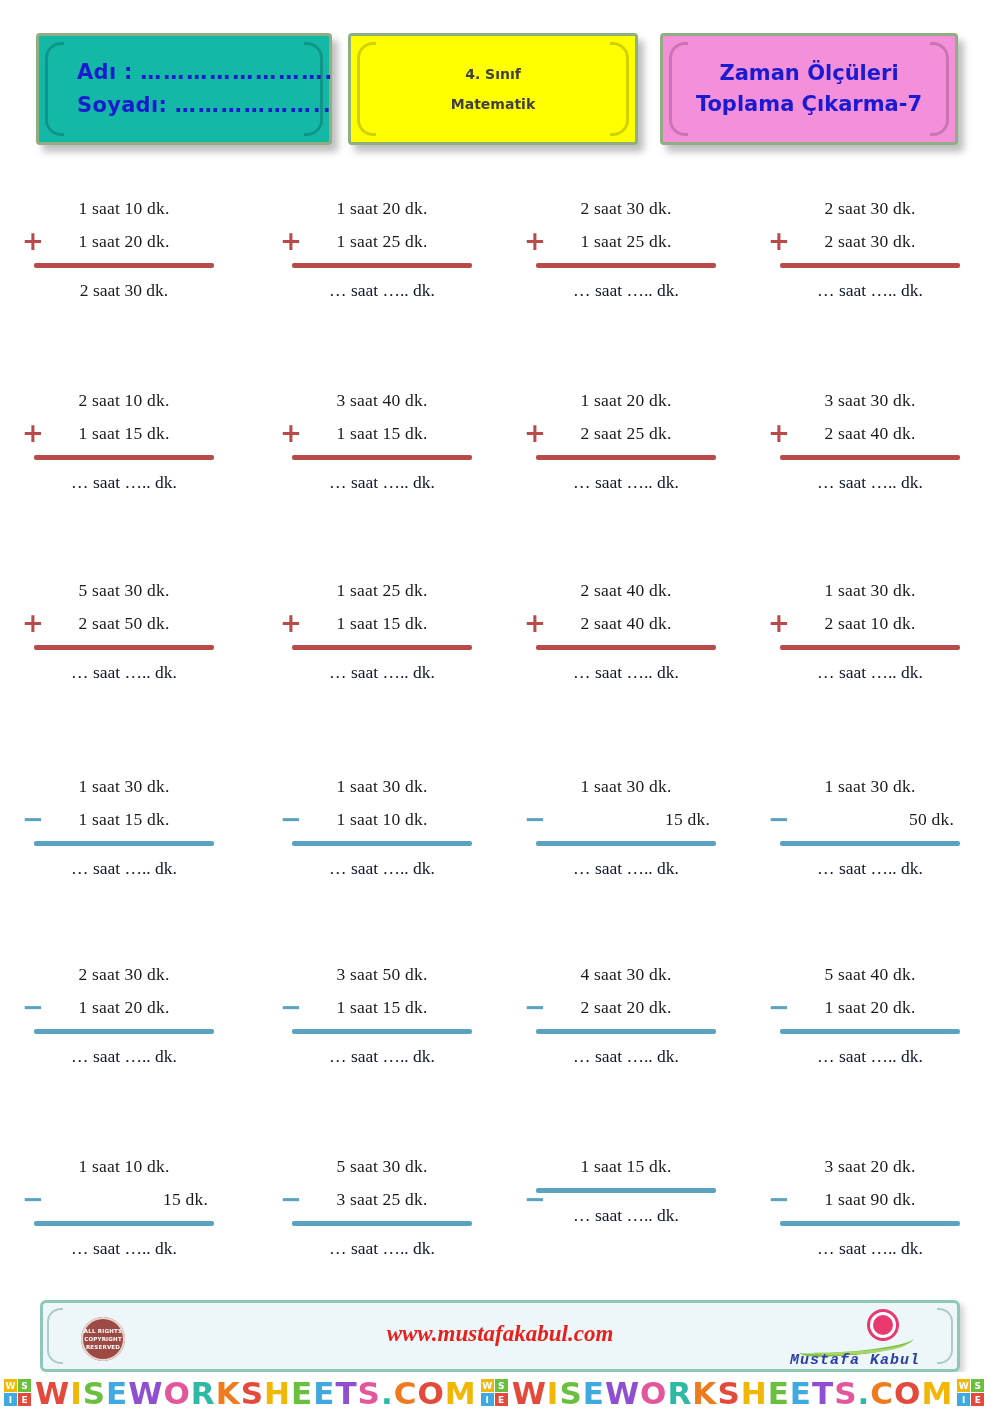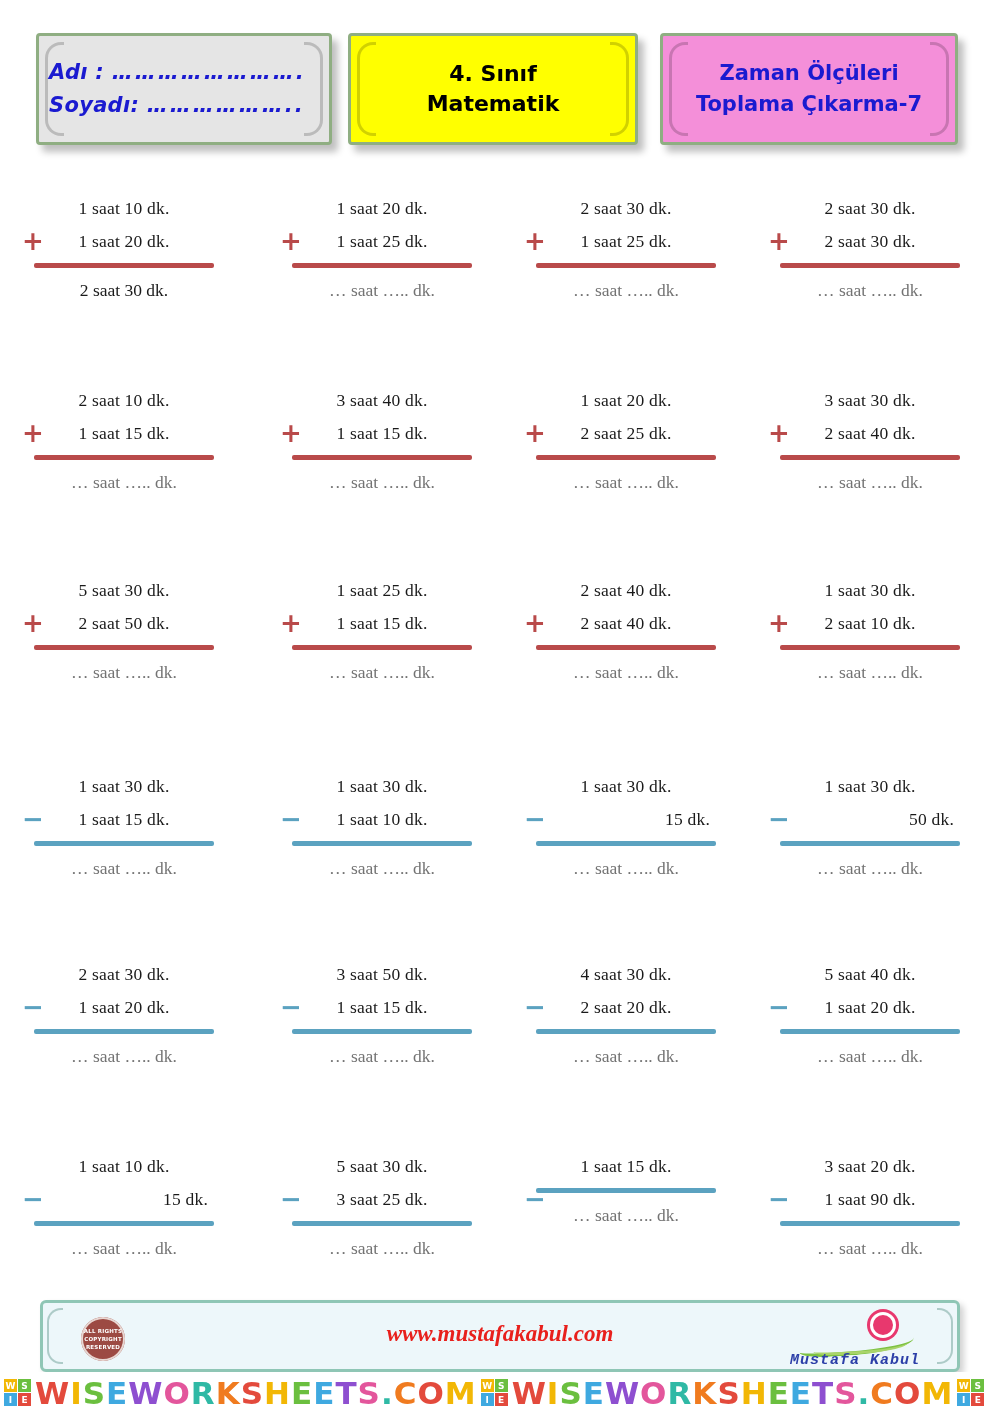--- a/index.html
+++ b/index.html
@@ -45,46 +45,45 @@
     border-top: 3px solid rgba(0,0,0,0.18);
     border-bottom: 3px solid rgba(0,0,0,0.18);
     pointer-events: none;
   }
   .plaque::before { left: 6px;  border-left: 3px solid rgba(0,0,0,0.18);  border-radius: 16px 0 0 16px; }
   .plaque::after  { right: 6px; border-right: 3px solid rgba(0,0,0,0.18); border-radius: 0 16px 16px 0; }
 
   .plaque-name {
     left: 36px; top: 5px;
     width: 296px; height: 112px;
-    background: #e5e5e5;
+    background: #14b8a6;
     border-color: #8fae82;
-    padding-left: 10px;
+    padding-left: 38px;
     align-items: flex-start;
     justify-content: center;
-    font-style: italic;
   }
   .plaque-name .line {
     color: #1a1ad0;
     font-size: 21px;
     font-weight: bold;
     letter-spacing: 0.3px;
     line-height: 33px;
     white-space: nowrap;
   }
   .plaque-name .dots { letter-spacing: 2px; }
 
   .plaque-subject {
     left: 348px; top: 5px;
     width: 290px; height: 112px;
     background: #ffff00;
     border-color: #8fae82;
   }
   .plaque-subject .line {
-    color: #000000;
-    font-size: 22px;
+    color: #404040;
+    font-size: 14px;
     font-weight: bold;
     line-height: 30px;
     text-align: center;
   }
 
   .plaque-topic {
     left: 660px; top: 5px;
     width: 298px; height: 112px;
     background: #f48fd9;
     border-color: #8fae82;
@@ -150,21 +149,21 @@
   .rule-plus  { background: #b94a4a; }
   .rule-minus { background: #5ba2c0; }
   .answer {
     font-size: 17.5px;
     color: #1a1a1a;
     line-height: 33px;
     text-align: center;
     margin-top: 6px;
     white-space: nowrap;
   }
-  .answer.blank { color: #737373; }
+  .answer.blank { color: #0f172a; }
 
   
   .r0 .prob { top: 14px; }
   .r1 .prob { top: 14px; }
   .r2 .prob { top: 12px; }
   .r3 .prob { top: 16px; }
   .r4 .prob { top: 12px; }
   .r5 .prob { top: 12px; }
 
   .c1 .prob { left: 42px; }

